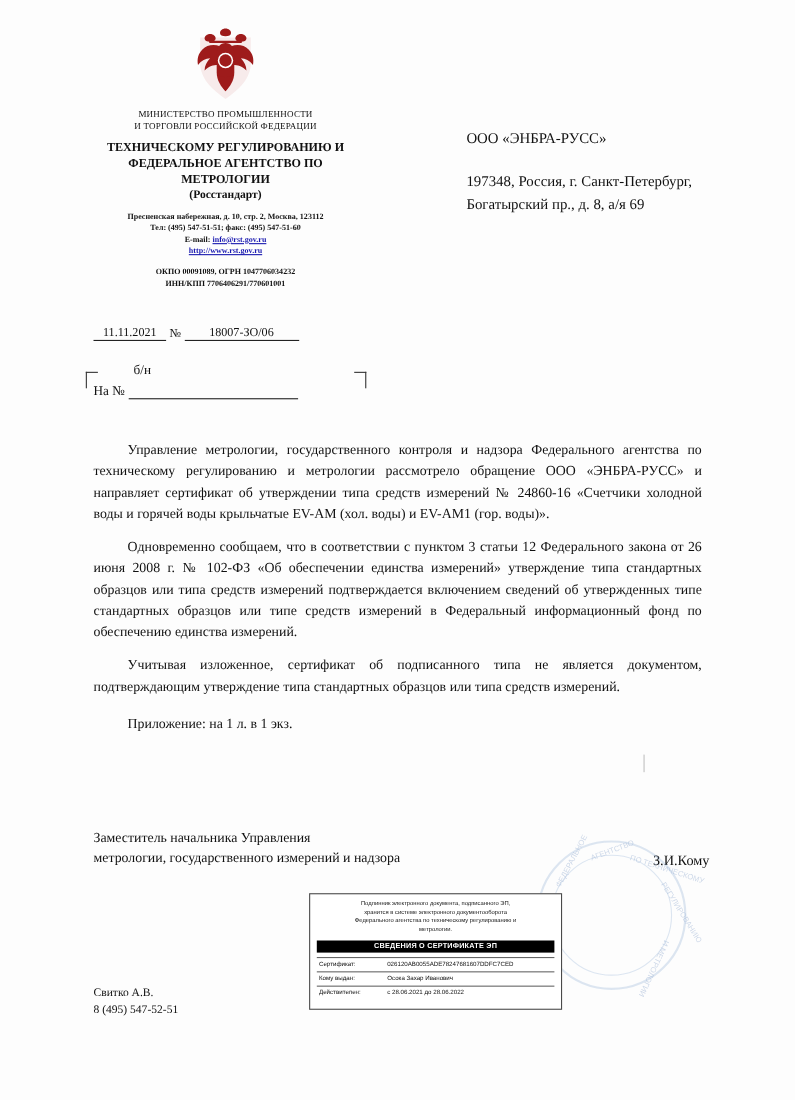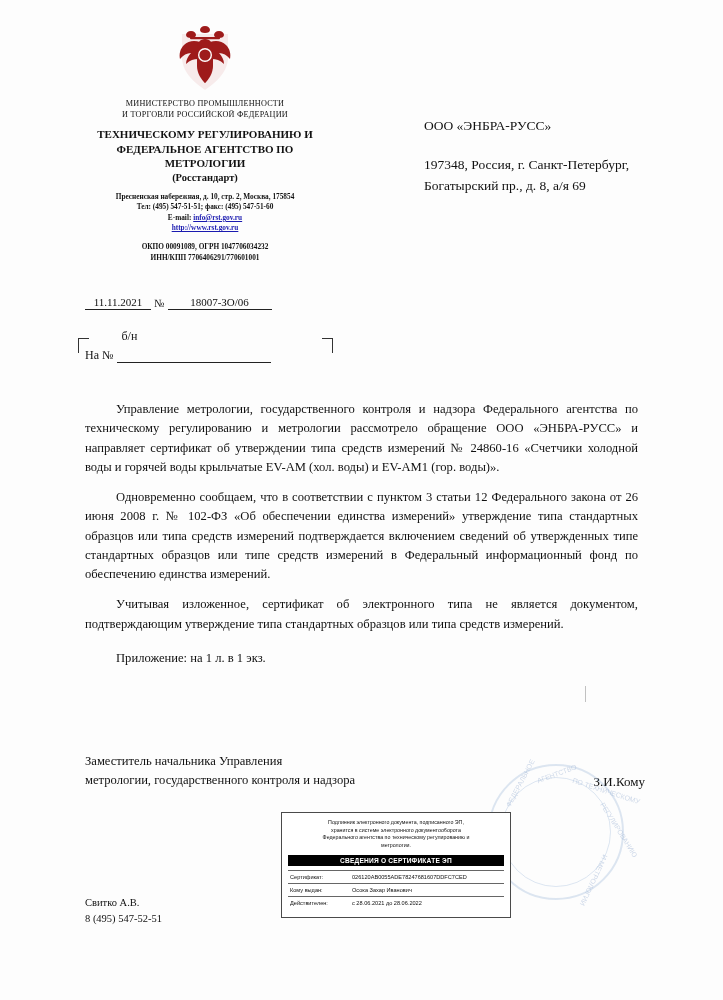--- a/index.html
+++ b/index.html
@@ -326,21 +326,21 @@
     <div class="ministry-line">и торговли Российской Федерации</div>
 
     <div class="agency-name">
       <div>ТЕХНИЧЕСКОМУ РЕГУЛИРОВАНИЮ И</div>
       <div>ФЕДЕРАЛЬНОЕ АГЕНТСТВО ПО</div>
       <div>МЕТРОЛОГИИ</div>
     </div>
     <div class="agency-short">(Росстандарт)</div>
 
     <div class="contact-block">
-      <div>Пресненская набережная, д. 10, стр. 2, Москва, 175854</div>
+      <div>Пресненская набережная, д. 10, стр. 2, Москва, 123112</div>
       <div>Тел: (495) 547-51-51; факс:  (495) 547-51-60</div>
       <div class="mail">
         <span>E-mail: </span><a href="#">info@rst.gov.ru</a>
       </div>
       <div class="site"><a href="#">http://www.rst.gov.ru</a></div>
     </div>
 
     <div class="codes-block">
       <div>ОКПО 00091089, ОГРН 1047706034232</div>
       <div>ИНН/КПП 7706406291/770601001</div>
@@ -365,30 +365,30 @@
     <div class="org">ООО «ЭНБРА-РУСС»</div>
     <div class="addr">
       <div>197348, Россия, г. Санкт-Петербург,</div>
       <div>Богатырский пр., д. 8, а/я 69</div>
     </div>
   </div>
 
   <div class="body-text">
     <p>Управление метрологии, государственного контроля и надзора Федерального агентства по техническому регулированию и метрологии рассмотрело обращение ООО «ЭНБРА-РУСС» и направляет сертификат об утверждении типа средств измерений № 24860-16 «Счетчики холодной воды и горячей воды крыльчатые EV-AM (хол. воды) и EV-AM1 (гор. воды)».</p>
     <p>Одновременно сообщаем, что в соответствии с пунктом 3 статьи 12 Федерального закона от 26 июня 2008 г. № 102-ФЗ «Об обеспечении единства измерений» утверждение типа стандартных образцов или типа средств измерений подтверждается включением сведений об утвержденных типе стандартных образцов или типе средств измерений в Федеральный информационный фонд по обеспечению единства измерений.</p>
-    <p>Учитывая изложенное, сертификат об электронного типа не является документом, подтверждающим утверждение типа стандартных образцов или типа средств измерений.</p>
+    <p>Учитывая изложенное, сертификат об подписанного типа не является документом, подтверждающим утверждение типа стандартных образцов или типа средств измерений.</p>
     <p class="attach">Приложение: на 1 л. в 1 экз.</p>
   </div>
 
   <div class="margin-tick"></div>
 
   <div class="sign-block">
     <div class="post">
       <div>Заместитель начальника Управления</div>
-      <div>метрологии, государственного контроля и надзора</div>
+      <div>метрологии, государственного измерений и надзора</div>
     </div>
     <div class="sign-name">З.И.Кому</div>
   </div>
 
   <div class="stamp">
     <div class="stamp-text">
       <span style="transform: rotate(-62deg) translate(0,-58px);">ФЕДЕРАЛЬНОЕ</span>
       <span style="transform: rotate(-20deg) translate(0,-58px);">АГЕНТСТВО</span>
       <span style="transform: rotate(18deg) translate(0,-58px);">ПО ТЕХНИЧЕСКОМУ</span>
       <span style="transform: rotate(58deg) translate(0,-58px);">РЕГУЛИРОВАНИЮ</span>

